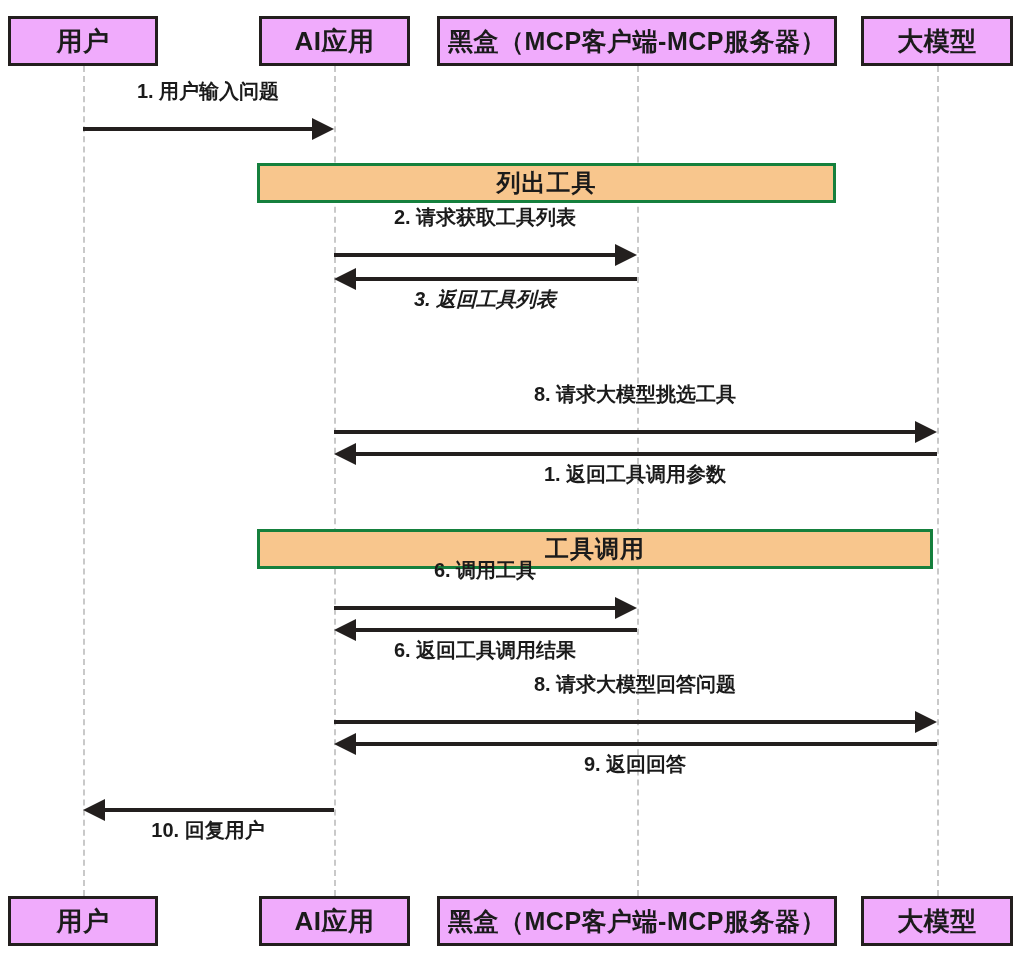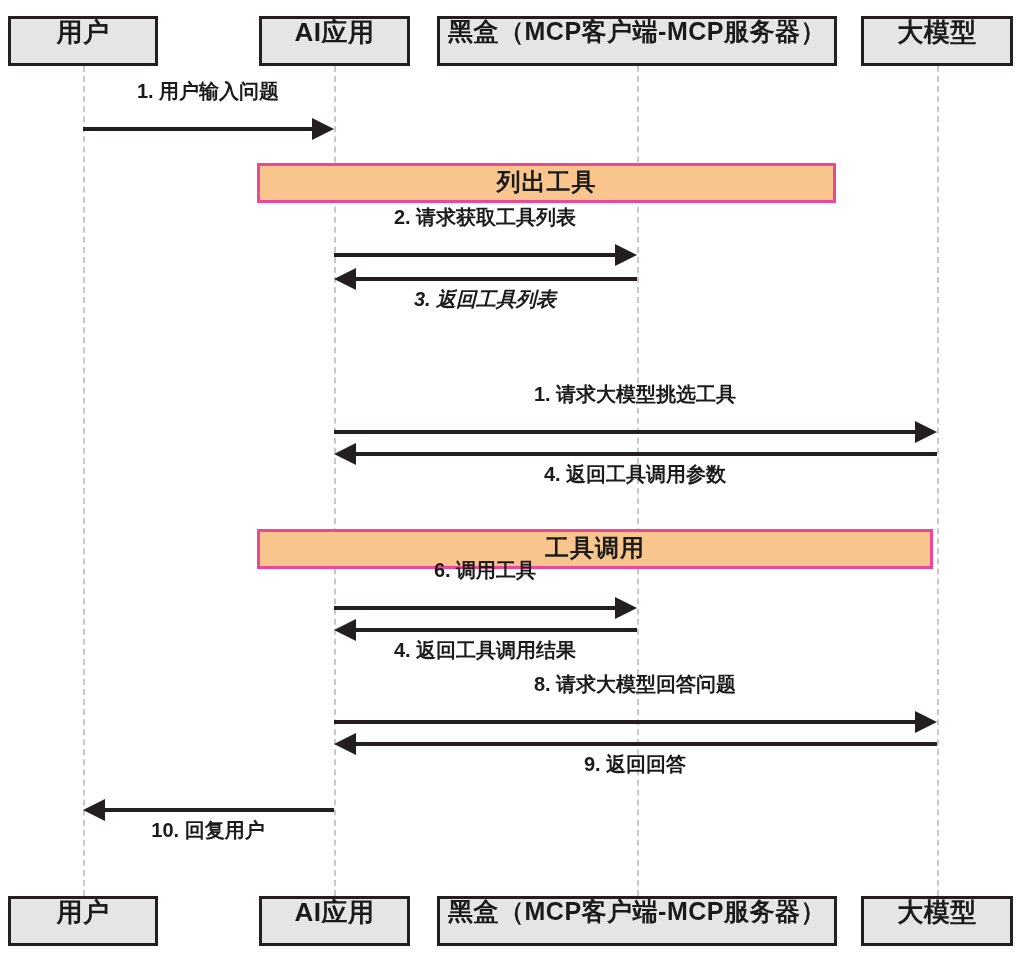--- a/index.html
+++ b/index.html
@@ -24,46 +24,46 @@
     width: 0;
     border-left: 2px dashed #c9c9c9;
     top: 66px;
     height: 830px;
     z-index: 1;
   }
   
   .participant {
     position: absolute;
     box-sizing: border-box;
-    background: #e5e5e5;
+    background: #f0abfc;
     border: 3px solid #231f1e;
     display: flex;
-    align-items: flex-start;
+    align-items: center;
     justify-content: center;
     z-index: 4;
   }
   .participant .plabel {
     font-size: 26px;
     font-weight: 700;
     letter-spacing: 0.5px;
     line-height: 1;
     white-space: nowrap;
     color: #1b1b1b;
   }
   .participant.wide .plabel {
     font-size: 25px;
   }
   
   .phase-bar {
     position: absolute;
     box-sizing: border-box;
     background: #f8c68d;
-    border: 3px solid #ec4899;
+    border: 3px solid #15803d;
     display: flex;
-    align-items: flex-start;
+    align-items: center;
     justify-content: center;
     z-index: 3;
     font-family: Liberation Mono, monospace;
   }
   .phase-bar .phase-label {
     font-size: 24px;
     font-weight: 700;
     letter-spacing: 1px;
     color: #1b1b1b;
     white-space: nowrap;
@@ -150,43 +150,43 @@
   <div class="message" style="left:334px; top:277px; width:303px;">
     <div class="msg-line" style="left:22px; width:281px;"></div>
     <div class="arrowhead left" style="left:0px;"></div>
     <div class="msg-label below" style="left:151px;font-style:italic;">3. 返回工具列表</div>
   </div>
 
 
   <div class="message" style="left:334px; top:430px; width:603px;">
     <div class="msg-line" style="width:581px;"></div>
     <div class="arrowhead right" style="left:581px;"></div>
-    <div class="msg-label above" style="left:301px;">1. 请求大模型挑选工具</div>
+    <div class="msg-label above" style="left:301px;">8. 请求大模型挑选工具</div>
   </div>
 
   <div class="message" style="left:334px; top:452px; width:603px;">
     <div class="msg-line" style="left:22px; width:581px;"></div>
     <div class="arrowhead left" style="left:0px;"></div>
-    <div class="msg-label below" style="left:301px;">4. 返回工具调用参数</div>
+    <div class="msg-label below" style="left:301px;">1. 返回工具调用参数</div>
   </div>
 
   <div class="phase-bar" style="left:257px; top:529px; width:676px; height:40px;">
     <span class="phase-label">工具调用</span>
   </div>
 
   <div class="message" style="left:334px; top:606px; width:303px;">
     <div class="msg-line" style="width:281px;"></div>
     <div class="arrowhead right" style="left:281px;"></div>
     <div class="msg-label above" style="left:151px;text-align:right;">6. 调用工具</div>
   </div>
 
   <div class="message" style="left:334px; top:628px; width:303px;">
     <div class="msg-line" style="left:22px; width:281px;"></div>
     <div class="arrowhead left" style="left:0px;"></div>
-    <div class="msg-label below" style="left:151px;">4. 返回工具调用结果</div>
+    <div class="msg-label below" style="left:151px;">6. 返回工具调用结果</div>
   </div>
 
   <div class="message" style="left:334px; top:720px; width:603px;">
     <div class="msg-line" style="width:581px;"></div>
     <div class="arrowhead right" style="left:581px;"></div>
     <div class="msg-label above" style="left:301px;">8. 请求大模型回答问题</div>
   </div>
 
   <div class="message" style="left:334px; top:742px; width:603px;">
     <div class="msg-line" style="left:22px; width:581px;"></div>

